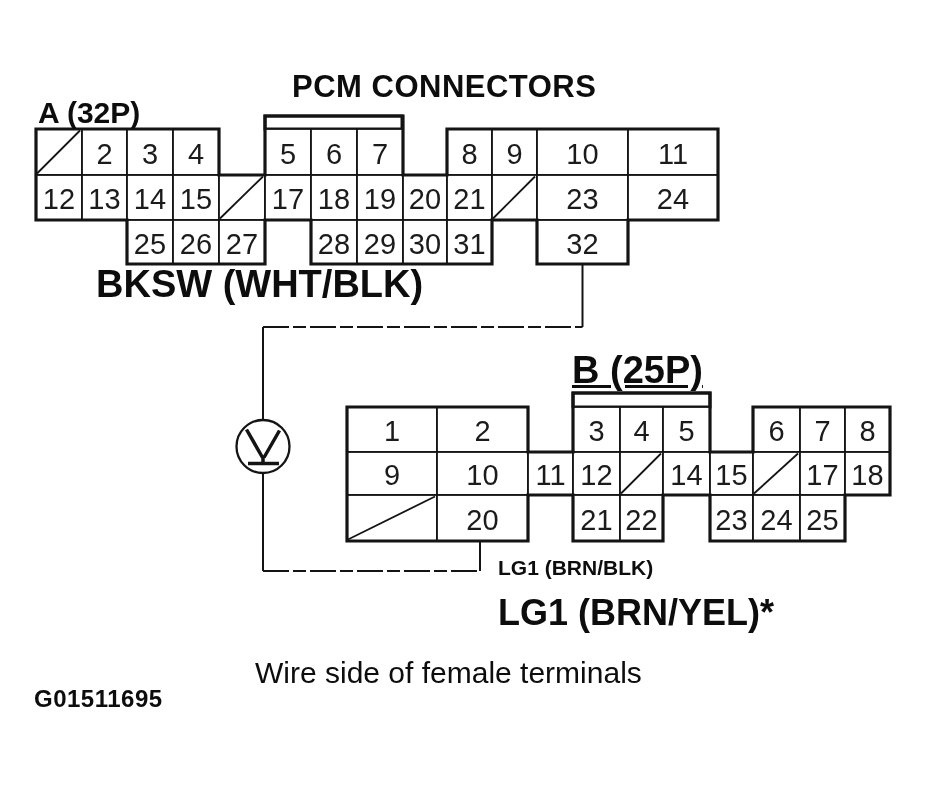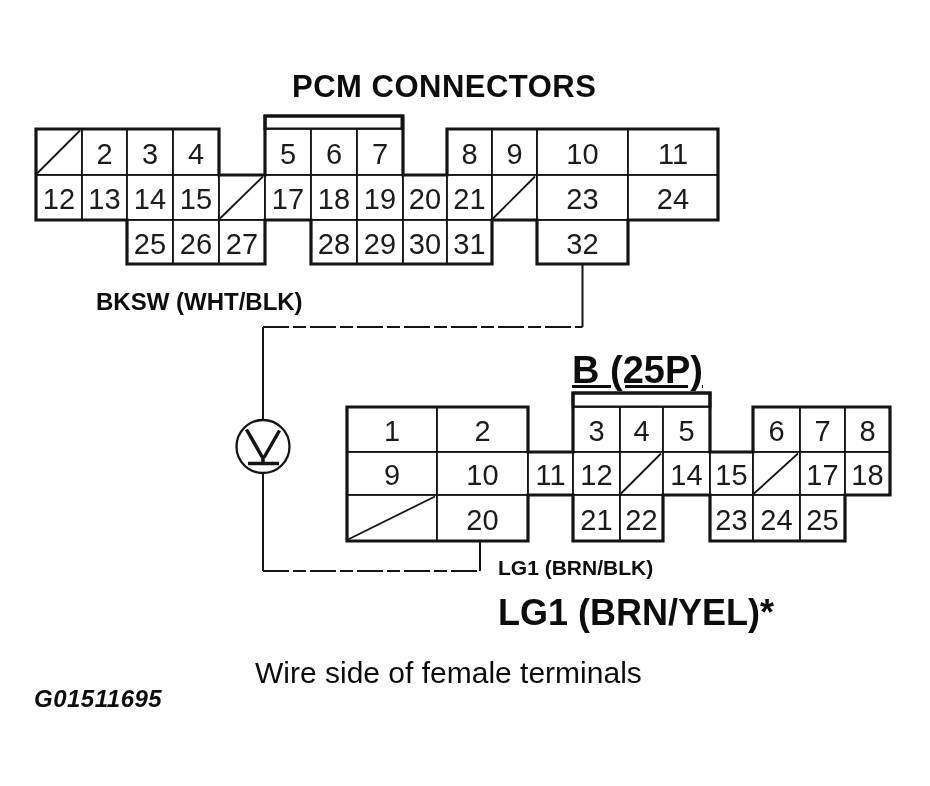--- a/index.html
+++ b/index.html
@@ -25,26 +25,26 @@
     font-family: "Liberation Sans", sans-serif;
   }
   .lbl {
     position: absolute;
     white-space: nowrap;
     color: #0d0d0d;
   }
   .lbl.bold { font-weight: 700; }
   .title-lbl        { left: 292px; top: 69px;  font-size: 31px; letter-spacing: 0.5px; }
   .a-lbl            { left: 38px;  top: 96px;  font-size: 30px; }
-  .bksw-lbl         { left: 96px;  top: 288px; font-size: 24px; }
+  .bksw-lbl         { left: 96px;  top: 263px; font-size: 38px; }
   .b-lbl            { left: 572px; top: 349px; font-size: 38px; text-decoration: underline; }
   .lg1-lbl-1        { left: 498px; top: 556px; font-size: 21px; }
   .lg1-lbl-2        { left: 498px; top: 592px; font-size: 36px; }
   .caption-lbl      { left: 255px; top: 636px; font-size: 30px; font-weight: 400; margin-top: 20px; }
-  .figure-id-lbl    { left: 34px;  top: 685px; font-size: 24px; letter-spacing: 0.5px; font-style: italic; }
+  .figure-id-lbl    { left: 34px;  top: 685px; font-size: 24px; letter-spacing: 0.5px; }
 </style>
 </head>
 <body>
 
 <div class="stage">
 
   <svg id="diagram" width="930" height="786" viewBox="0 0 930 786">
       <rect x="265" y="116" width="137" height="13" fill="#fff" stroke="#141414" stroke-width="3"></rect>
       <rect x="36" y="129" width="46" height="46" fill="#fff" stroke="#141414" stroke-width="1.8"></rect>
       <line x1="37" y1="173.5" x2="80" y2="130.5" stroke="#141414" stroke-width="1.8"></line>
@@ -169,20 +169,21 @@
       <path d="M263,473 V571" stroke="#141414" stroke-width="2" fill="none"></path>
       <path d="M263,571 H480" stroke="#141414" stroke-width="2" fill="none" stroke-dasharray="26 4 13 4"></path>
       <path d="M480,571 V541" stroke="#141414" stroke-width="2" fill="none"></path>
       <circle cx="263" cy="446.5" r="26.5" fill="#fff" stroke="#141414" stroke-width="2.3"></circle>
       <path d="M246.5,429.5 L262.5,457.5 M279.5,430.5 L264,457.5 M263,456 V462.5" stroke="#141414" stroke-width="3.5" fill="none" stroke-linecap="butt"></path>
       <path d="M248,463.5 H279" stroke="#141414" stroke-width="3.5" fill="none"></path>
     </svg>
 
   <div class="lbl bold title-lbl">PCM CONNECTORS</div>
 
+  <div class="lbl bold a-lbl">A (32P)</div>
 
   <div class="lbl bold bksw-lbl">BKSW (WHT/BLK)</div>
 
   <div class="lbl bold b-lbl">B (25P)</div>
 
   <div class="lbl bold lg1-lbl-1">LG1 (BRN/BLK)</div>
 
   <div class="lbl bold lg1-lbl-2">LG1 (BRN/YEL)*</div>
 
   <div class="lbl caption-lbl">Wire side of female terminals</div>

